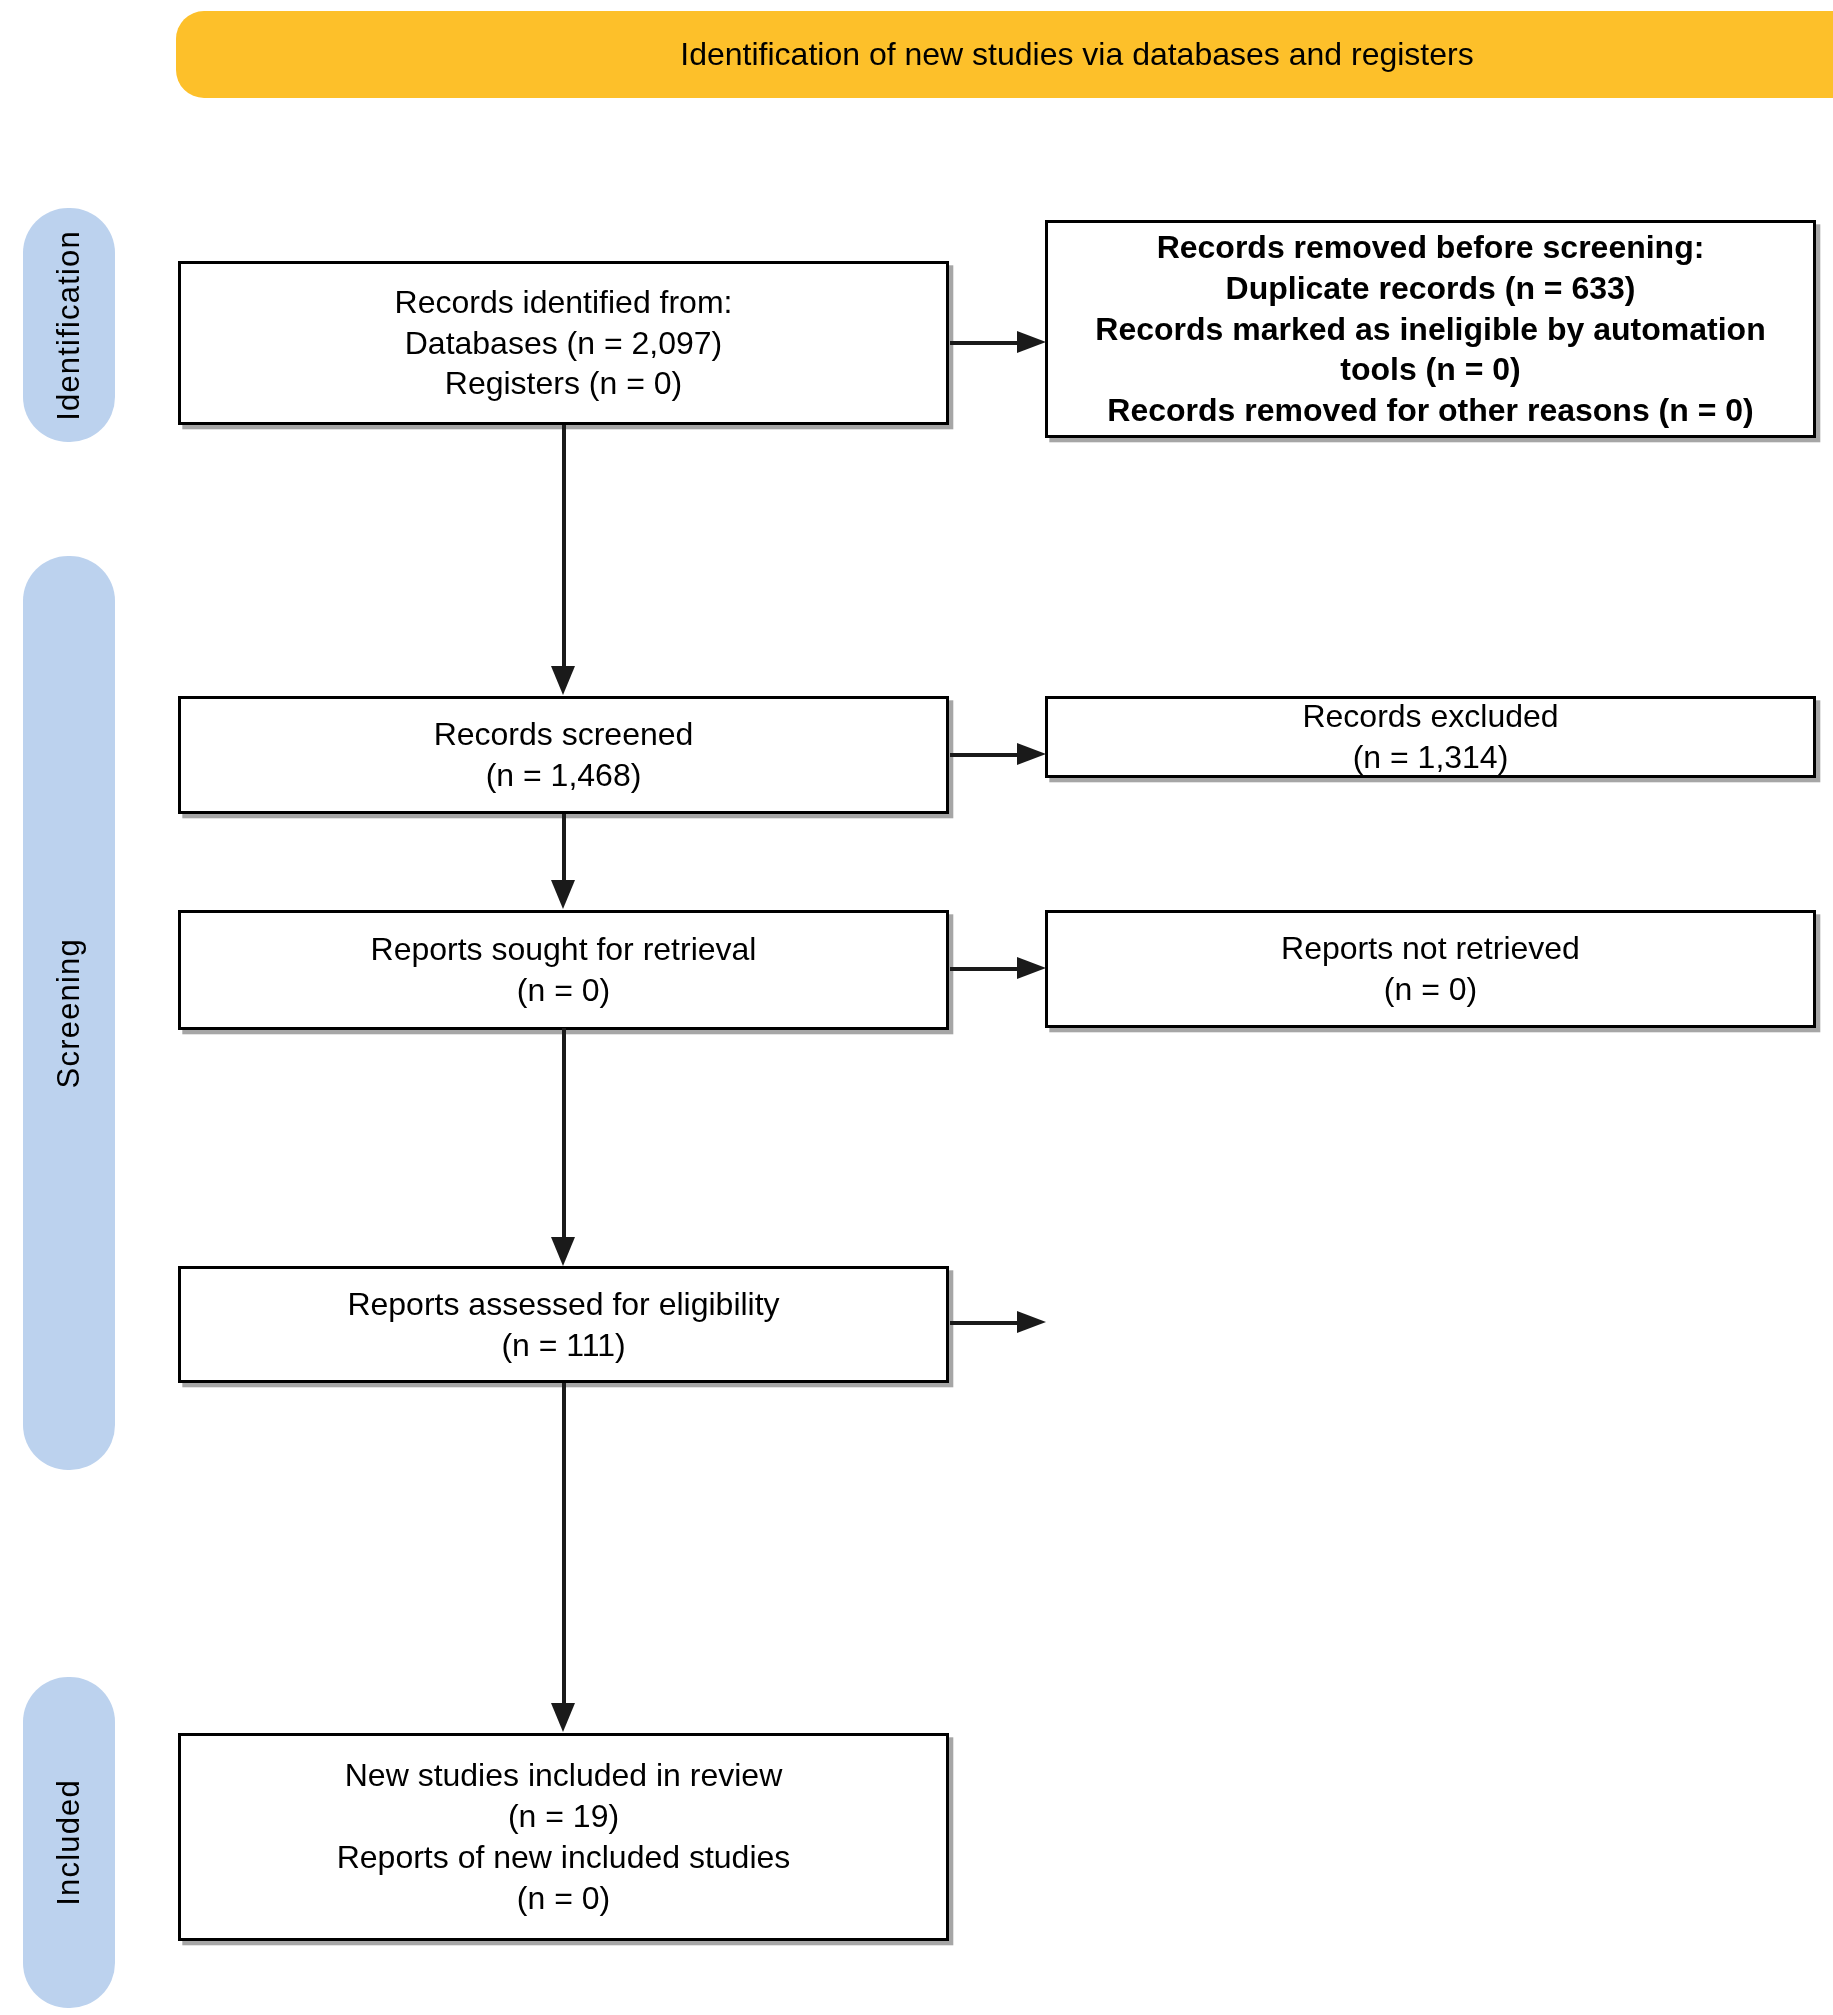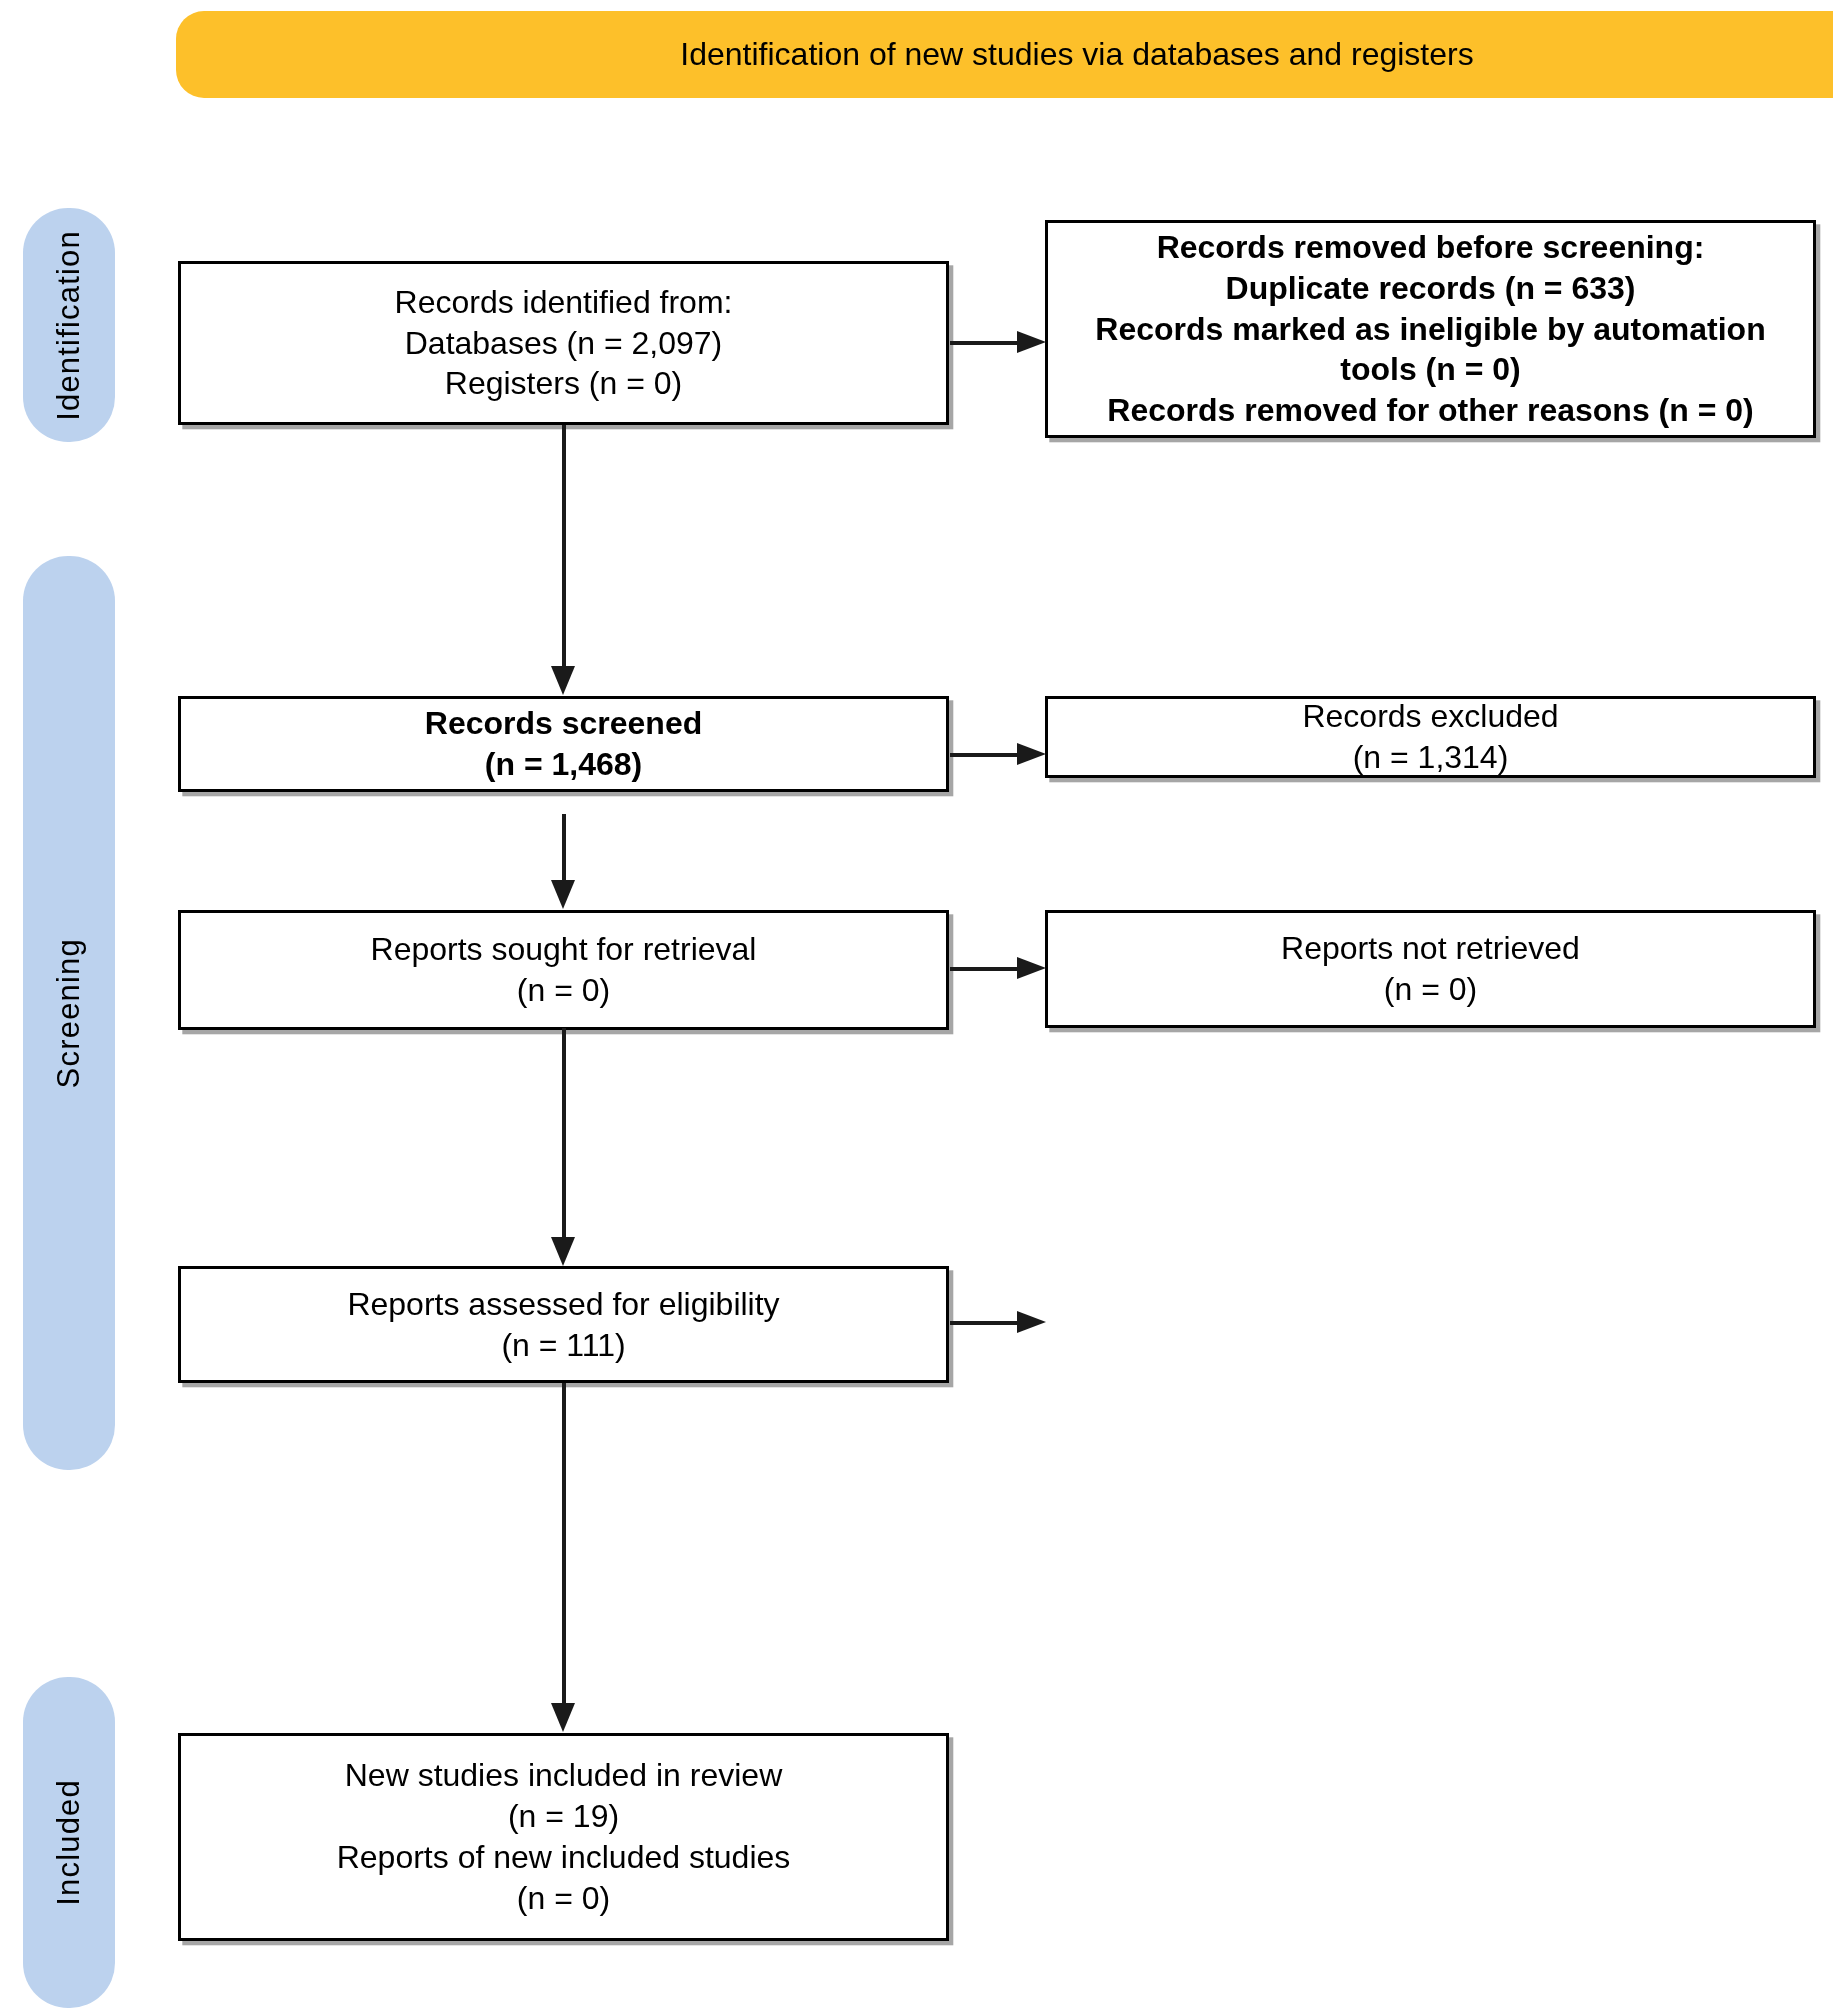--- a/index.html
+++ b/index.html
@@ -61,21 +61,21 @@
     font-size: 32px;
     line-height: 1.28;
     color: #000000;
     padding: 4.9px 12.3px;
   }
   .col-left  { left: 178px;  width: 771px; }
   .col-right { left: 1045px; width: 771px; }
 
   .n-identified    { top: 261px;  height: 164px; }
   .n-removed       { top: 220px;  height: 218px; font-weight: bold; }
-  .n-screened      { top: 696px; height: 96px; font-weight: bold; }
+  .n-screened      { top: 696px; height: 118px; }
   .n-excluded      { top: 696px; height: 82px; }
   .n-sought        { top: 910px; height: 120px; }
   .n-notretrieved  { top: 910px; height: 118px; }
   .n-assessed      { top: 1266px; height: 117px; }
   .n-repexcluded   { top: 1161px; height: 327px; }
   .n-included      { top: 1733px; height: 208px; text-align: center; }
 
   .hline {
     position: absolute;
     height: 3.7px;

